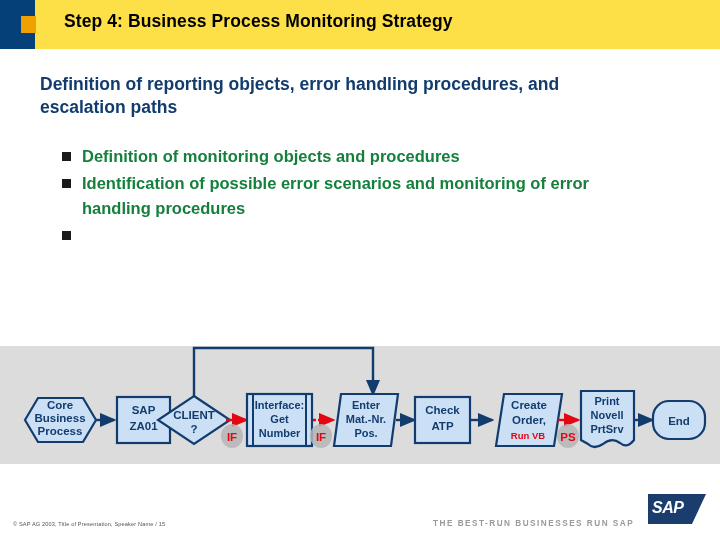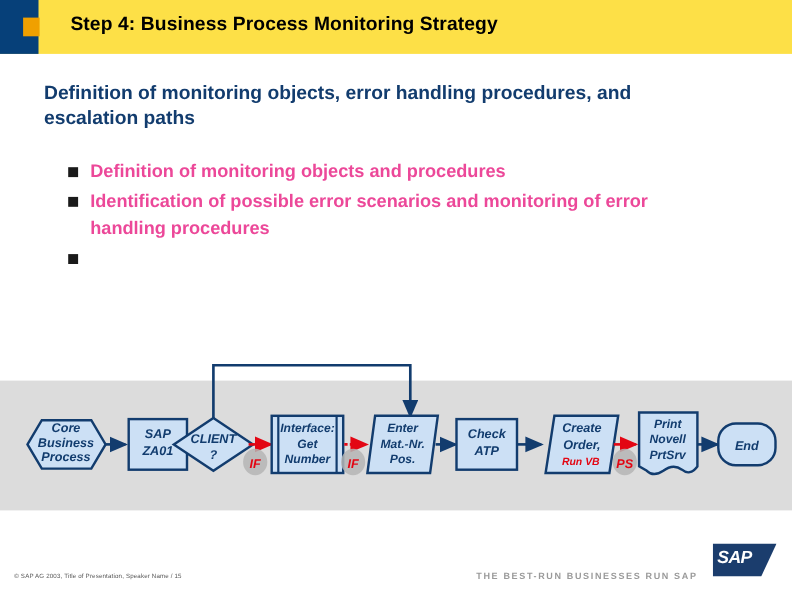--- a/index.html
+++ b/index.html
@@ -69,36 +69,36 @@
   .bullet-marker {
     flex: 0 0 auto;
     width: 9px; height: 9px;
     background: #1a1a1a;
     margin-top: 8px;
     margin-right: 11px;
   }
   .bullet-text {
     font-size: 16.5px;
     font-weight: bold;
-    color: #ec4899;
+    color: #15803d;
     line-height: 25px;
     max-width: 580px;
   }
 
   
   #diagram-band {
     position: absolute;
     left: 0; top: 346px;
     width: 720px; height: 118px;
     background: #dcdcdc;
   }
   #diagram-layer {
     position: absolute;
-    left: 0; top: 300px;
-    width: 644px; height: 170px; font-style: italic;
+    left: 0; top: 316px;
+    width: 644px; height: 170px;
   }
 
   
   #footer-copyright {
     position: absolute;
     left: 13px; top: 521px;
     font-size: 5.6px;
     color: #555555;
     white-space: nowrap;
     letter-spacing: 0.15px;
@@ -136,21 +136,21 @@
 </head>
 <body>
 
 <div id="header-bar">
   <div id="header-left-block">
     <div id="header-accent-square"></div>
   </div>
   <div id="header-title">Step 4: Business Process Monitoring Strategy</div>
 </div>
 
-<div id="subtitle">Definition of monitoring objects, error handling procedures, and escalation paths</div>
+<div id="subtitle">Definition of reporting objects, error handling procedures, and escalation paths</div>
 
 <div id="bullet-list">
   <div class="bullet-row">
     <span class="bullet-marker"></span>
     <span class="bullet-text">Definition of monitoring objects and procedures</span>
   </div>
   <div class="bullet-row">
     <span class="bullet-marker"></span>
     <span class="bullet-text">Identification of possible error scenarios and monitoring of error handling procedures</span>
   </div>

